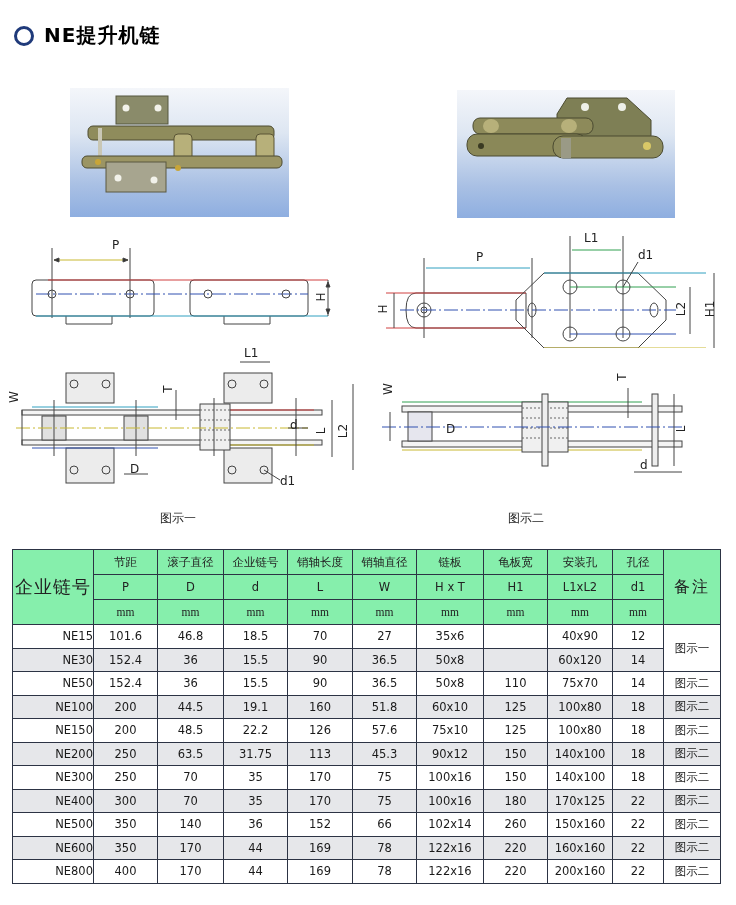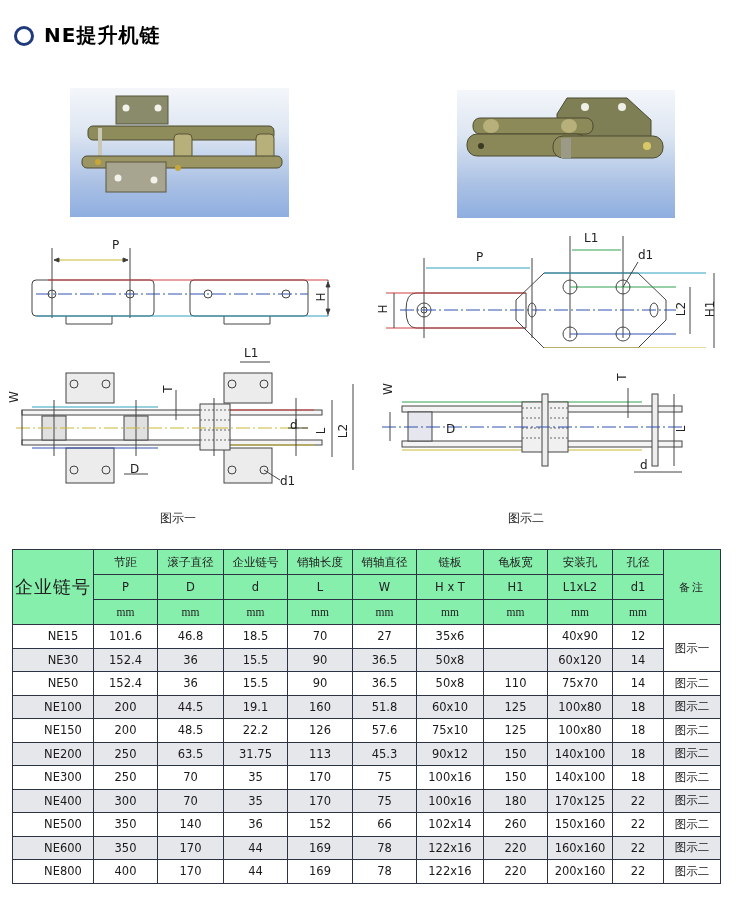--- a/index.html
+++ b/index.html
@@ -21,23 +21,23 @@
   .dlabel { position: absolute; font-size: 12px; color: #222; }
 
   .caption { position: absolute; font-size: 12px; color: #222; }
 
   table.spec { position: absolute; left: 12px; top: 549px; width: 708px; border-collapse: collapse; font-size: 11.5px; table-layout: fixed; }
   table.spec td, table.spec th { border: 1px solid #2c3344; text-align: center; font-weight: normal; height: 23.5px; padding: 0; white-space: nowrap; }
   table.spec thead th { background: #86efac; color: #222; height: 25px; margin-top: 38px; }
   table.spec thead tr.r2 th { border-top-color: #3aa0c8; }
   table.spec thead tr.r3 th { border-top-color: #2aa6cc; font-family: Liberation Serif, serif; }
   table.spec th.rowhead { font-size: 18px; letter-spacing: 1px; }
-  table.spec th.remark { font-size: 11px; letter-spacing: 2px; }
+  table.spec th.remark { font-size: 16px; letter-spacing: 2px; }
   table.spec tbody tr.shade td { background: #e6e7ea; }
-  table.spec tbody tr td.first { text-align: center; padding-left: 20px; }
+  table.spec tbody tr td.first { text-align: right; padding-left: 20px; }
   table.spec tbody tr td.remark-cell { background: #ffffff !important; }
   table.spec tbody tr td { border-top-color: #3a86b8; }
 </style>
 </head>
 <body>
 
 <div class="title-bar">
   <span class="title-ring"></span>
   <span class="title-text">NE提升机链</span>
 </div>

